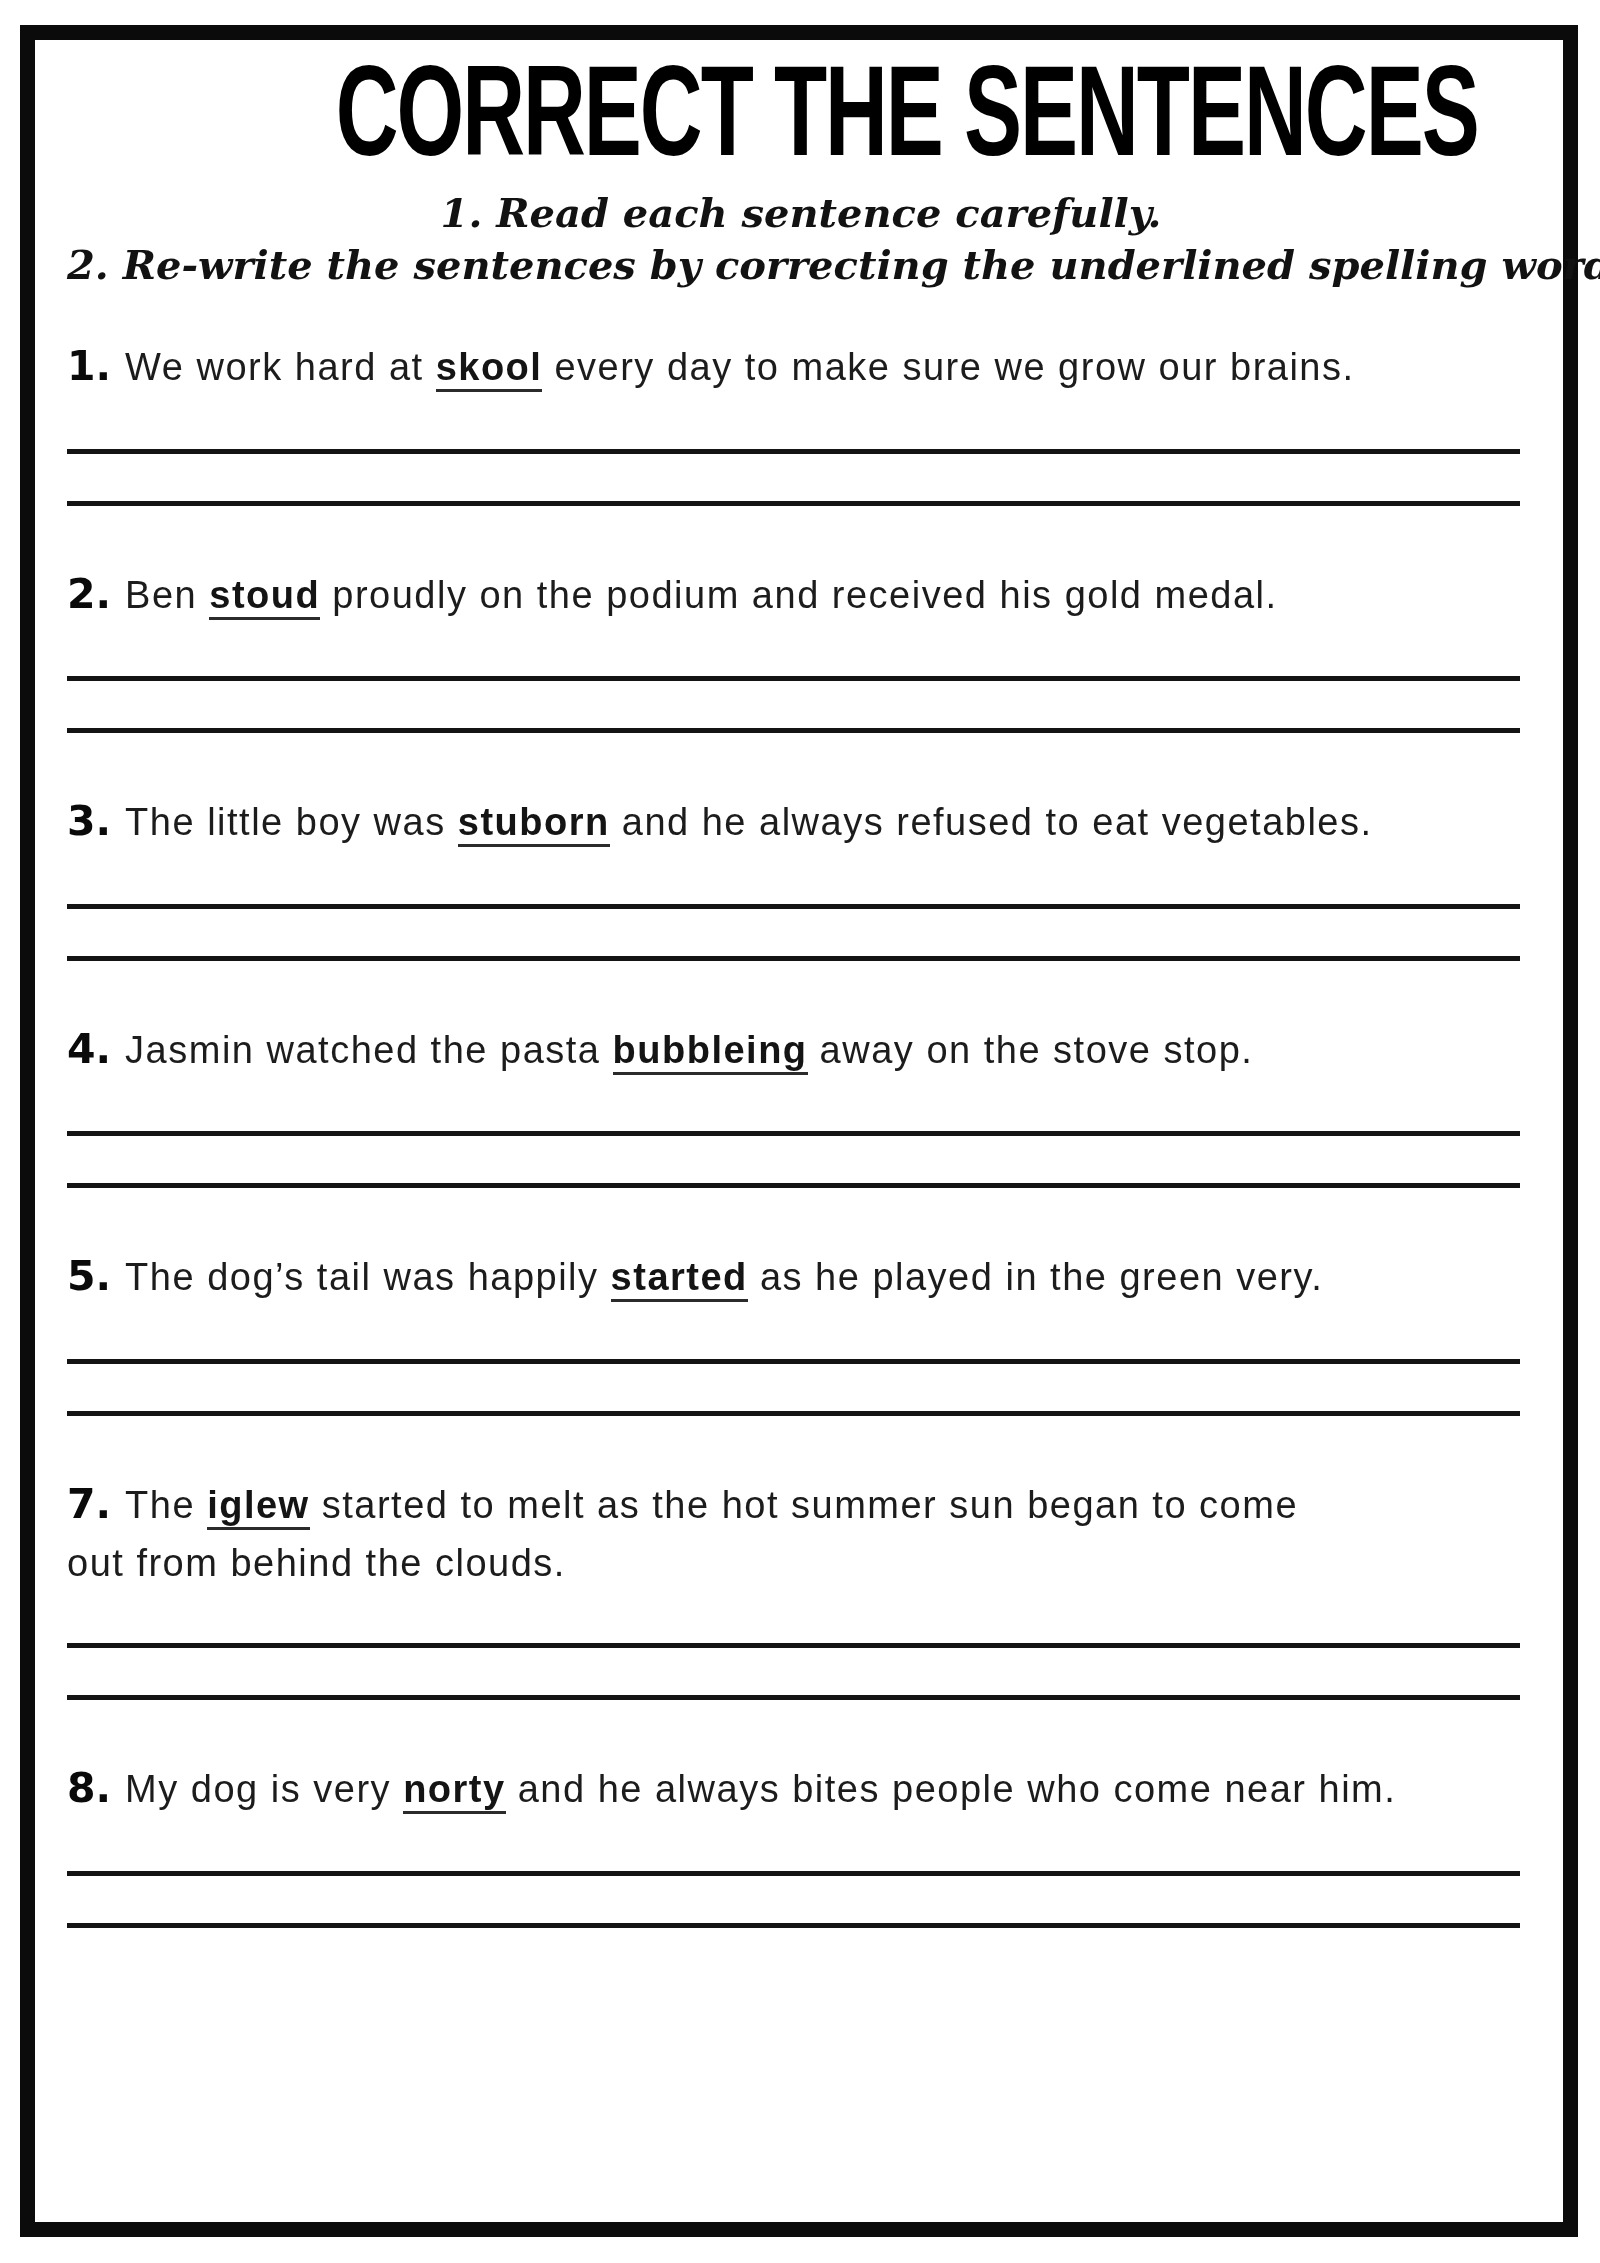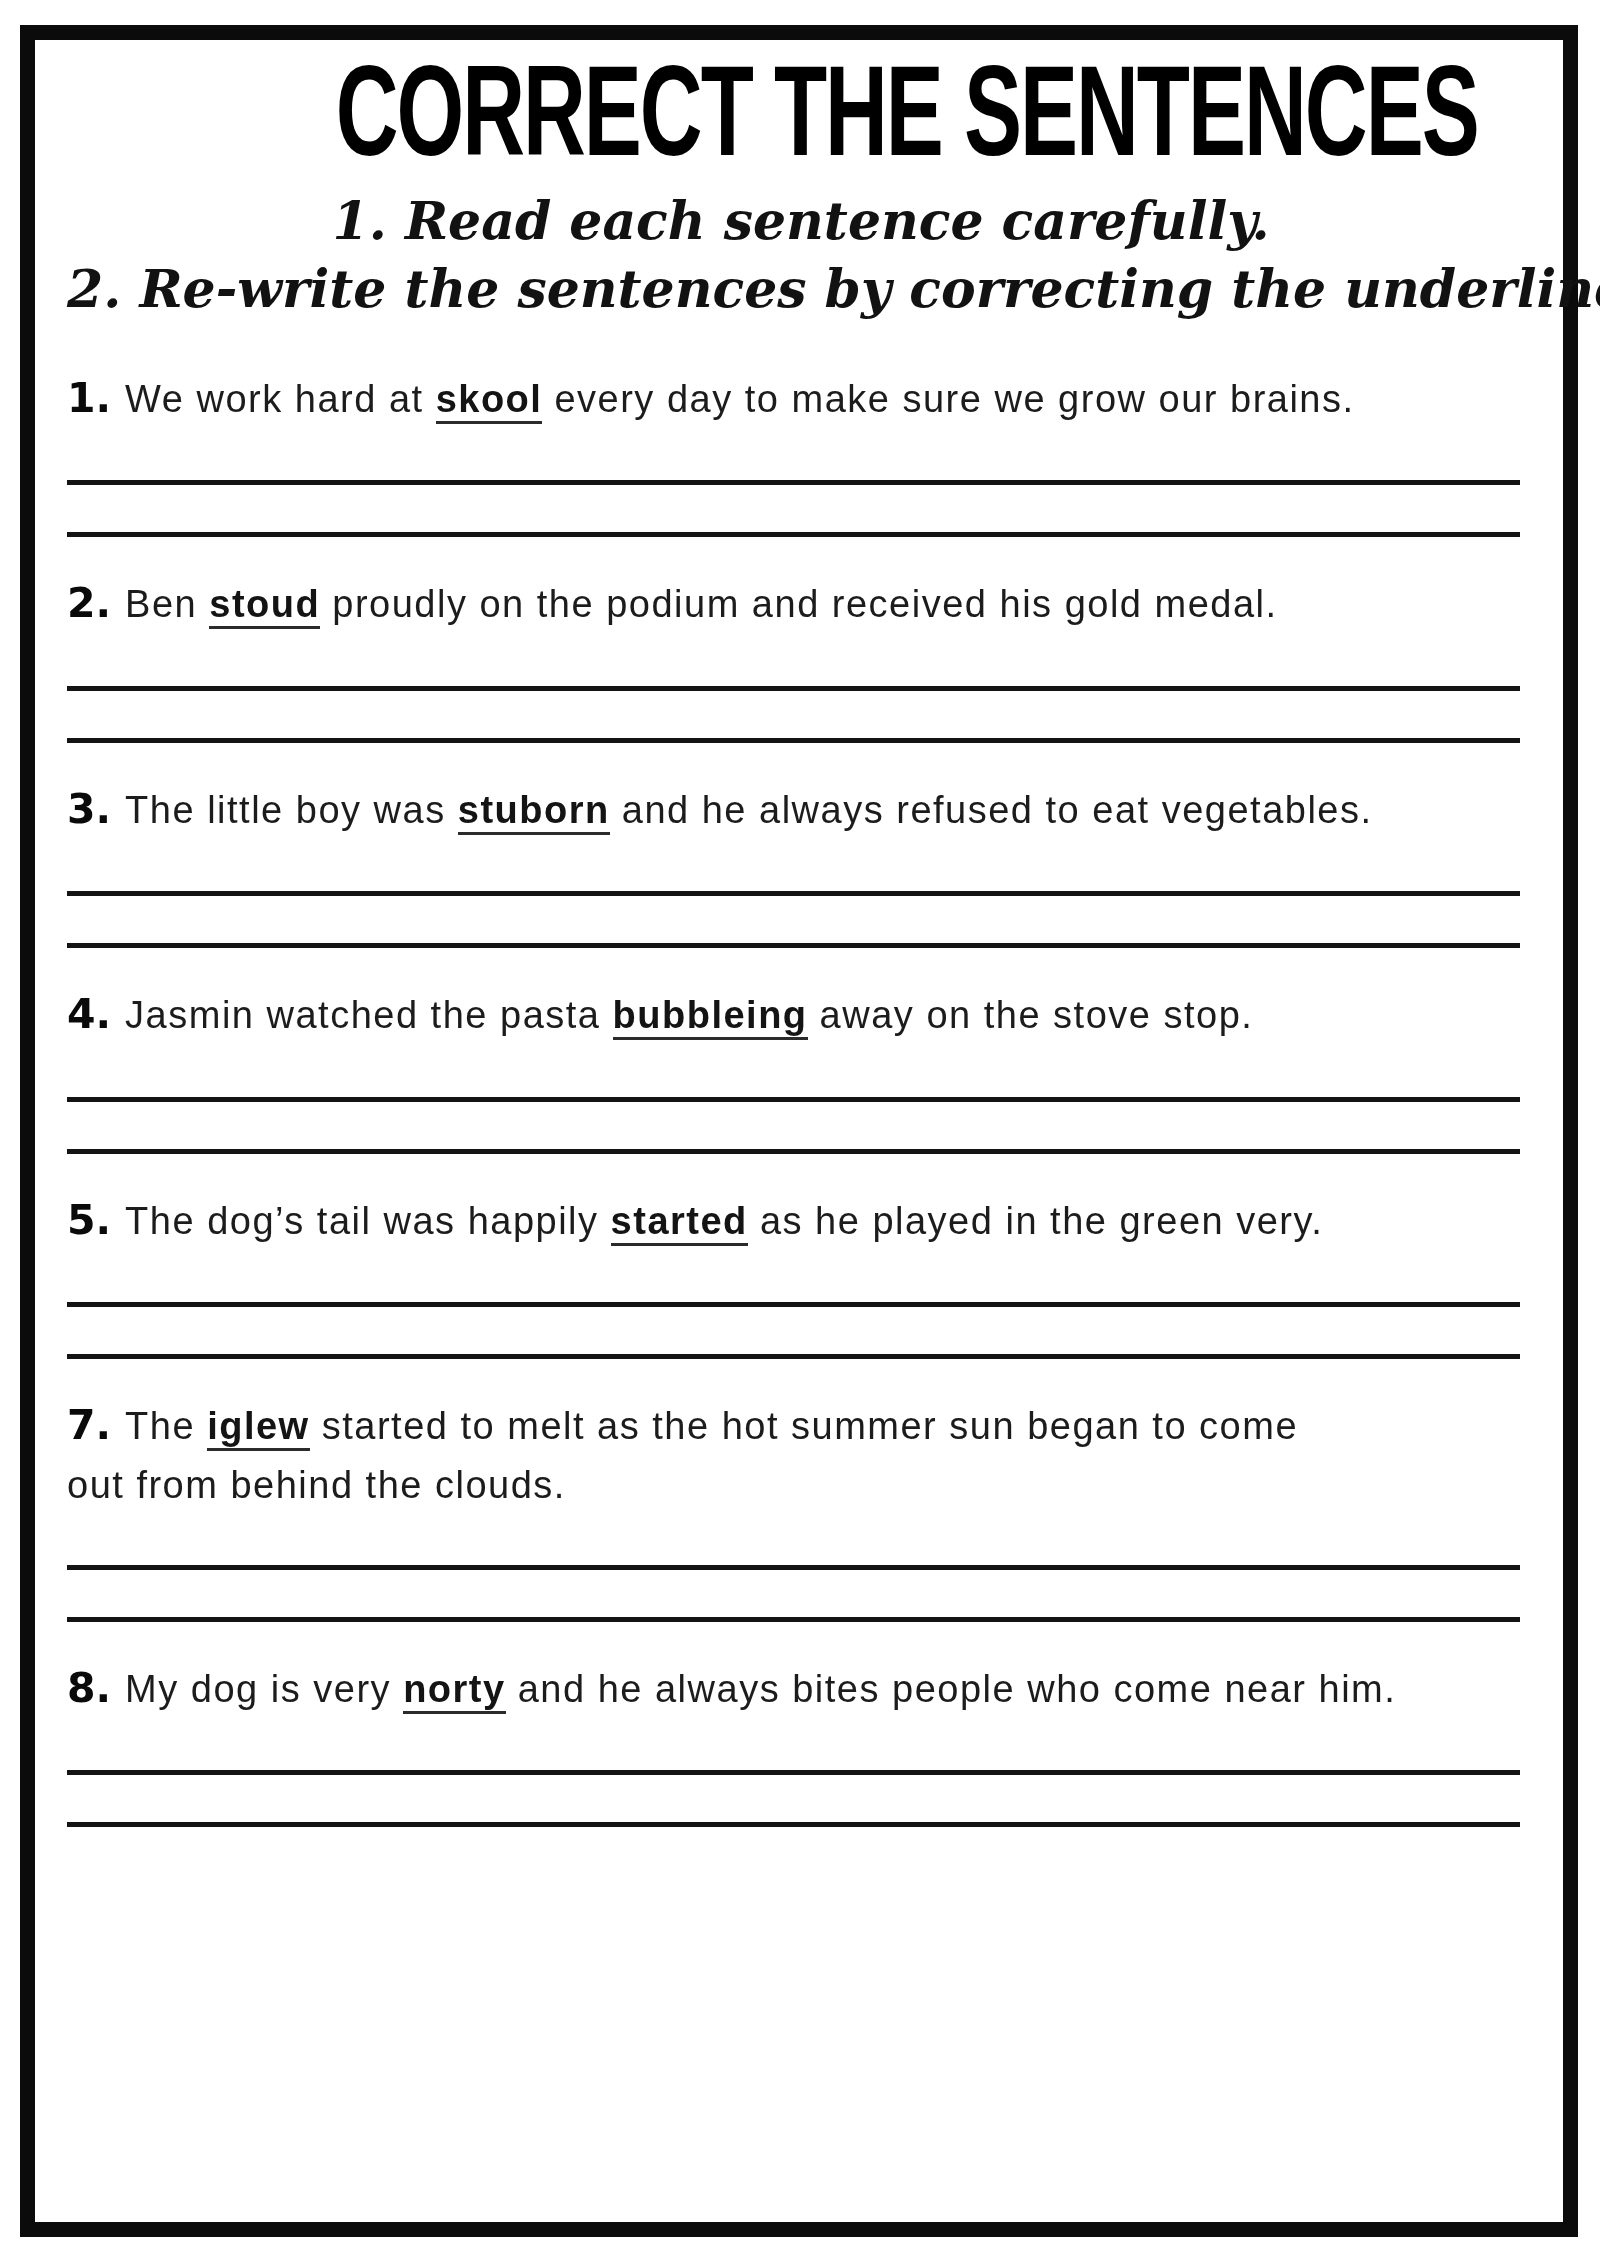--- a/index.html
+++ b/index.html
@@ -35,26 +35,26 @@
     transform-origin: 50% 50%;
     letter-spacing: -3px;
     font-family: "Liberation Sans", sans-serif;
   }
   .instructions {
     text-align: center;
     margin: 0 0 44px 0;
     font-family: "DejaVu Serif", serif;
     font-style: italic;
     font-weight: 700;
-    font-size: 52px;
+    font-size: 40px;
     line-height: 1.32;
     color: #121212;
   }
   .instruction-line { white-space: nowrap; }
-  .item { margin-bottom: 36px; }
+  .item { margin-bottom: 58px; }
   .item:last-child { margin-bottom: 0; }
   .sentence {
     margin: 0 0 4px 0;
     font-size: 38px;
     line-height: 1.5;
     letter-spacing: 1.5px;
     color: #1c1c1c;
     font-family: "Liberation Sans", sans-serif;
   }
   .num {

